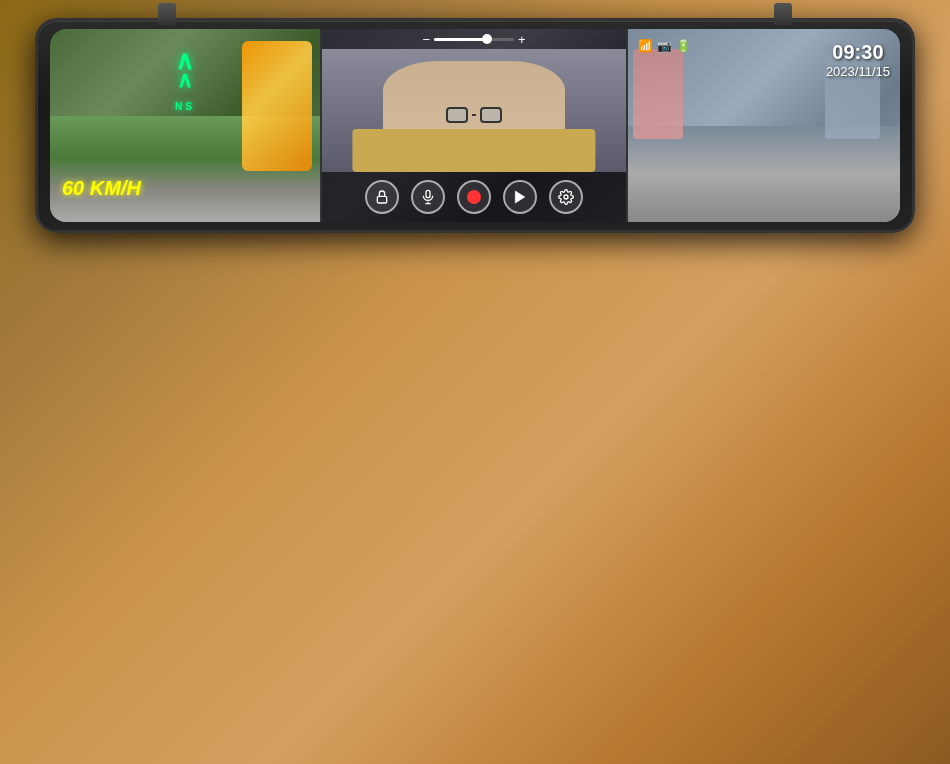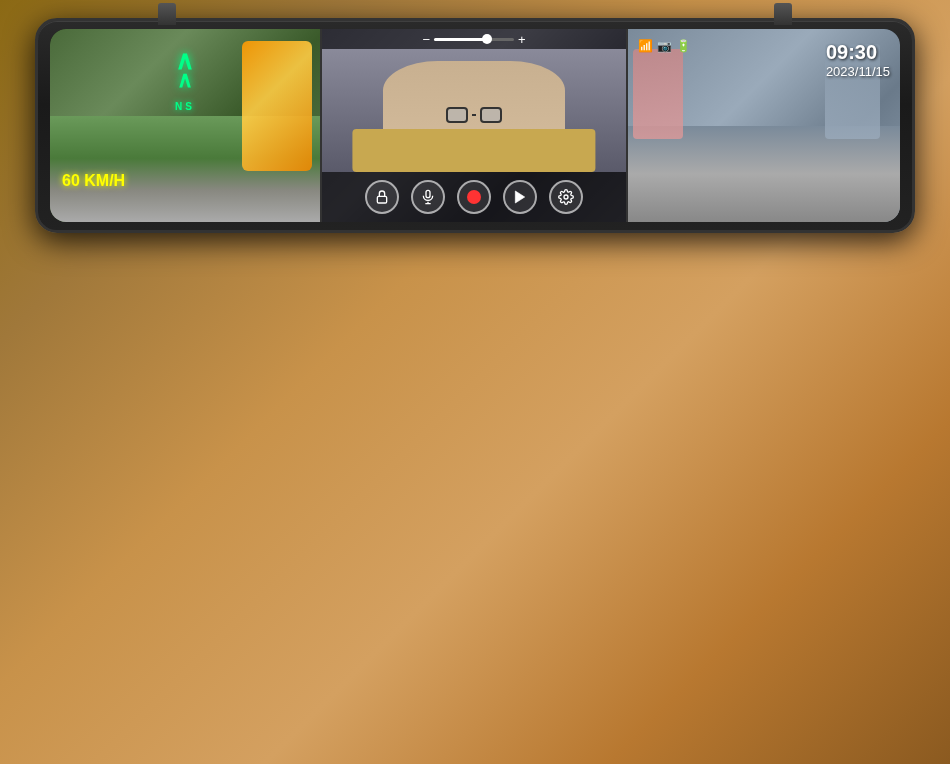--- a/index.html
+++ b/index.html
@@ -178,21 +178,21 @@
 
     .ctrl-btn.record {
       border-color: rgba(255,255,255,0.6);
     }
 
     
     .right-datetime {
       position: absolute;
       top: 12px;
       right: 10px;
-      text-align: left;
+      text-align: center;
     }
 
     .datetime-time {
       color: white;
       font-size: 20px;
       font-weight: bold;
       text-shadow: 1px 1px 3px rgba(0,0,0,0.8);
     }
 
     .datetime-date {
@@ -309,21 +309,21 @@
 
           <div style="position:absolute;bottom:0;left:0;right:0;height:55%;background:linear-gradient(180deg,#6a9a5a 0%,#4a7a3a 40%,#888880 70%,#aaaaaa 100%);"></div>
 
           <div style="position:absolute;top:18px;left:50%;transform:translateX(-50%);text-align:center;">
             <div style="color:#00ff88;font-size:26px;font-weight:bold;text-shadow:0 0 8px #00ff88;line-height:1;">∧</div>
             <div style="color:#00ff88;font-size:22px;font-weight:bold;text-shadow:0 0 8px #00ff88;line-height:1;margin-top:-4px;">∧</div>
           </div>
           <div style="position:absolute;top:72px;left:50%;transform:translateX(-50%);color:#00ff88;font-size:10px;font-weight:bold;text-shadow:0 0 6px #00ff88;letter-spacing:3px;">NS</div>
 
           <div style="position:absolute;right:8px;top:12px;width:70px;height:130px;background:linear-gradient(135deg,#ff9900 0%,#ffcc44 40%,#ee8800 100%);border-radius:6px;opacity:0.9;"></div>
-          <div style="position:absolute;bottom:32px;left:12px;color:#ffff00;font-size:16px;font-weight:bold;text-shadow:0 0 6px #ffff00;">60 KM/H</div>
+          <div style="position:absolute;bottom:22px;left:12px;color:#ffff00;font-size:20px;font-weight:bold;text-shadow:0 0 6px #ffff00;font-style:italic;">60 KM/H</div>
         </div>
       </div>
 
       <div class="cam-panel cam-center">
 
         <div class="center-top-bar">
           <div class="volume-bar">
             <span style="color:white;font-size:13px;">−</span>
             <div class="vol-track">
               <div class="vol-fill"></div>

